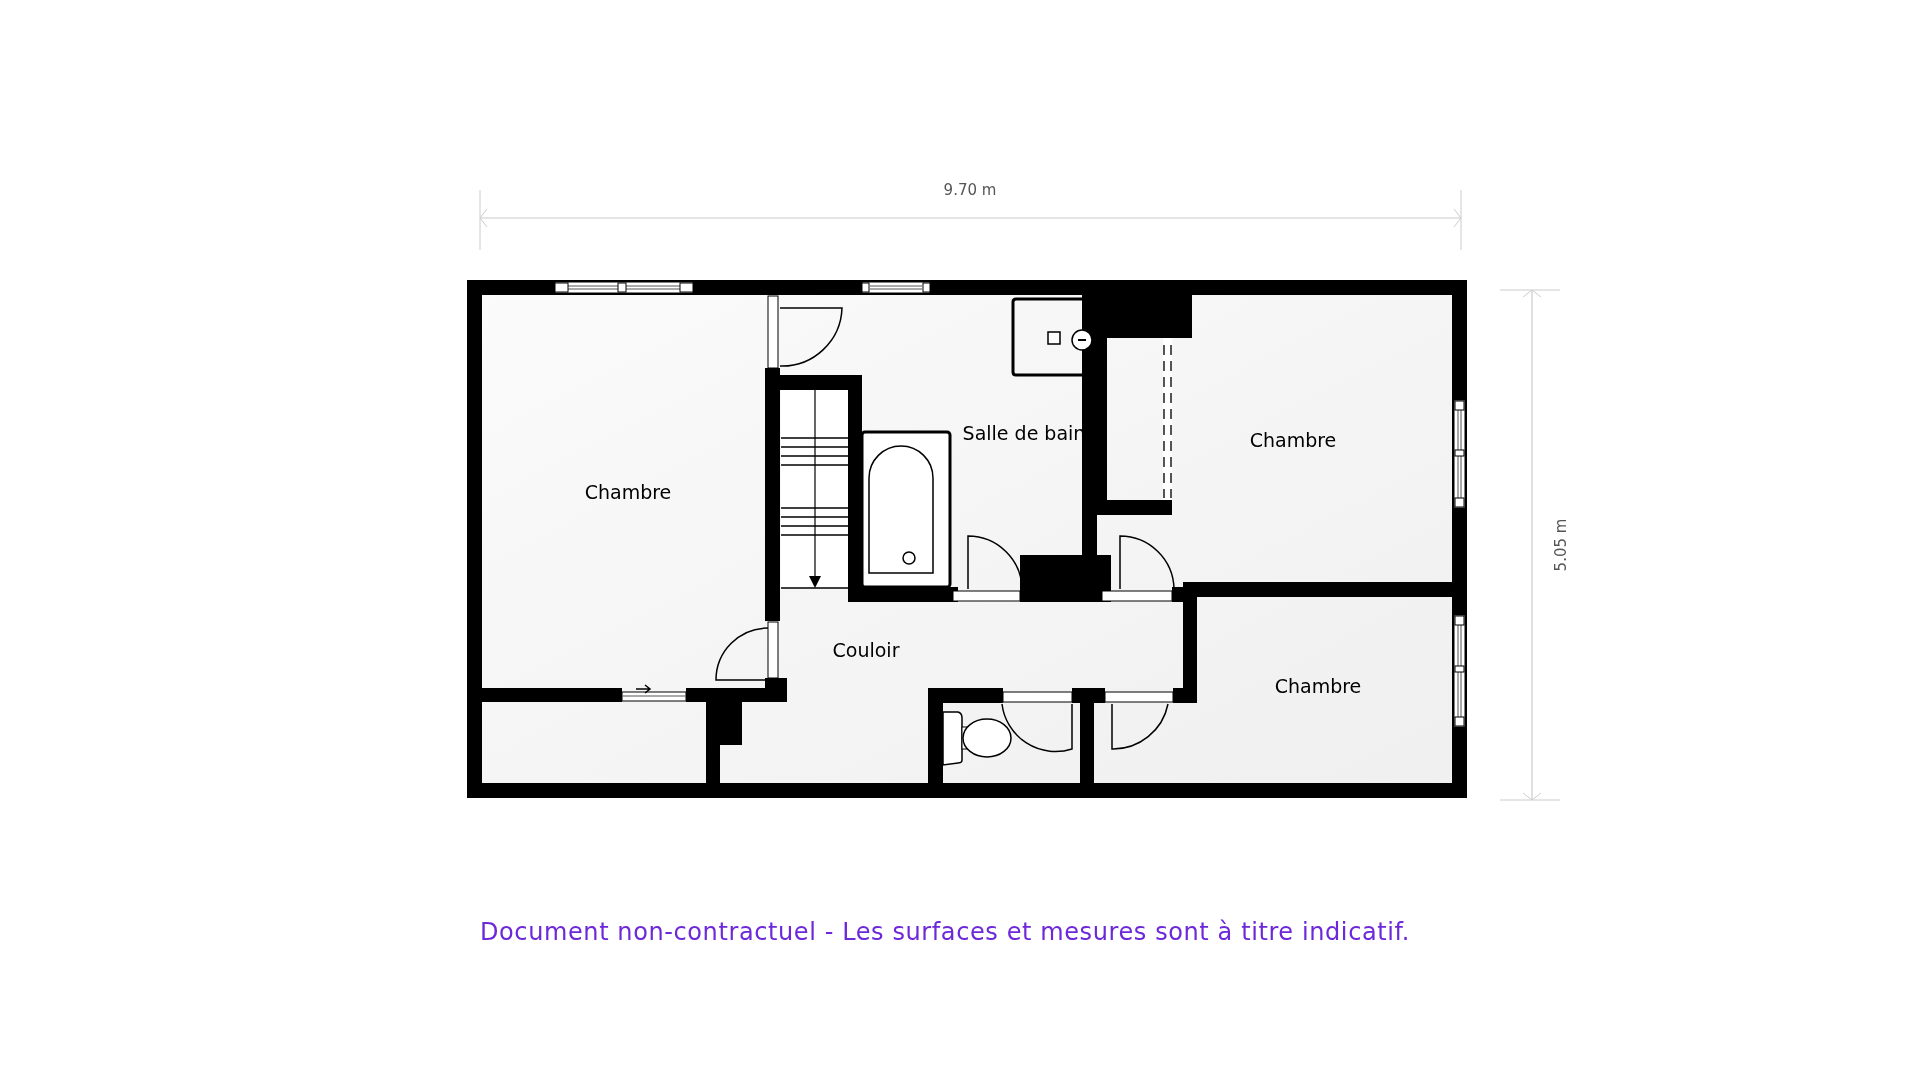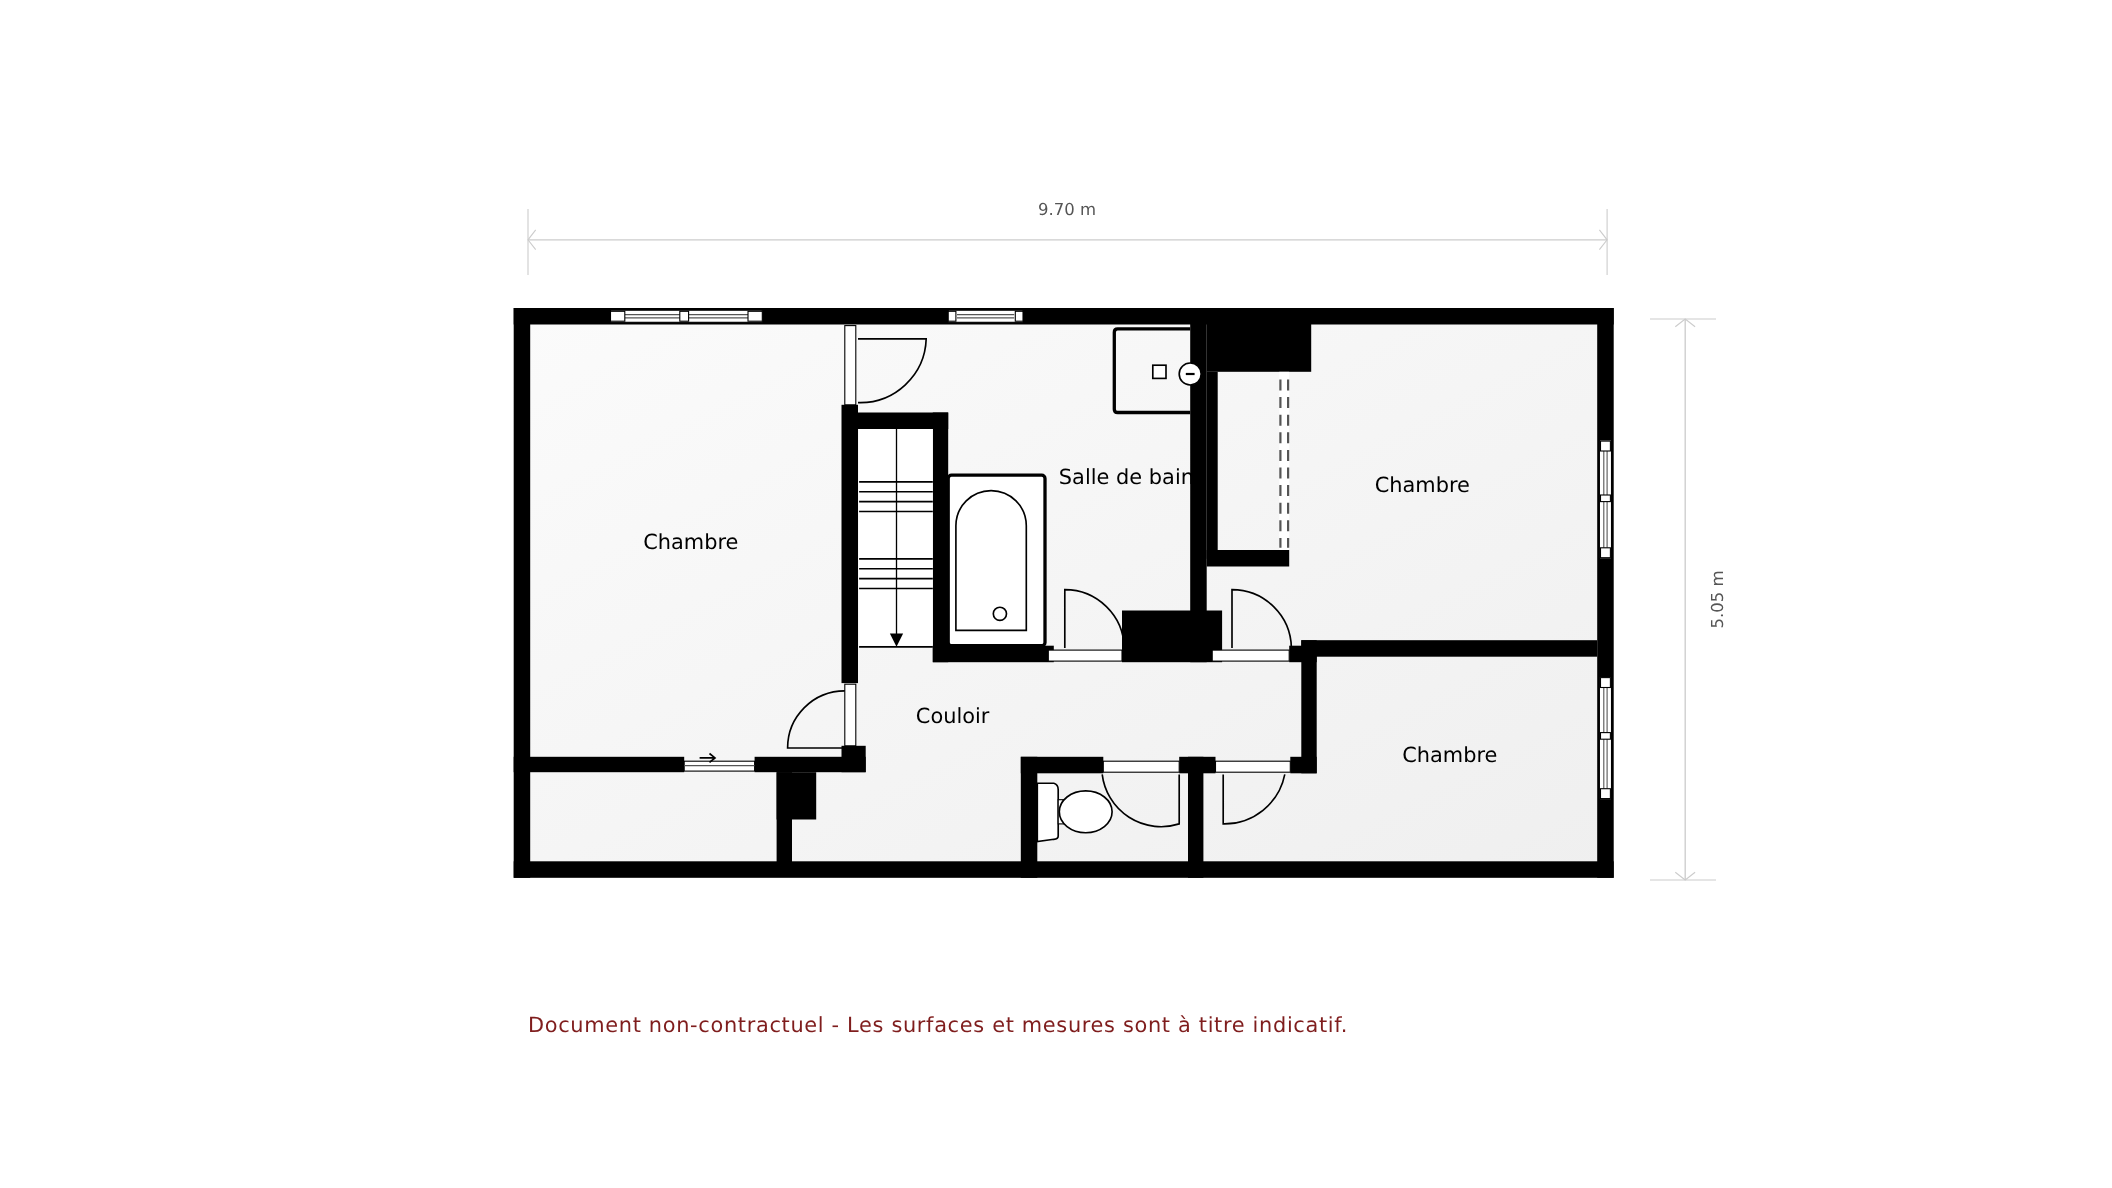--- a/index.html
+++ b/index.html
@@ -1,20 +1,20 @@
 <!DOCTYPE html>
 <html><head>
 <meta charset="utf-8">
 <style>
   html, body { margin: 0; padding: 0; background: #ffffff; }
   body { width: 1920px; height: 1080px; position: relative; overflow: hidden; font-family: "DejaVu Sans", sans-serif; }
   #plan { position: absolute; left: 0; top: 0; }
   .room-label { font-family: "DejaVu Sans", sans-serif; font-size: 19px; fill: #000; }
   .dim-label { font-family: "DejaVu Sans", sans-serif; font-size: 15px; fill: #555; }
-  .footer { position: absolute; left: 480px; top: 922px; font-family: "DejaVu Sans", sans-serif; font-size: 19px; line-height: 20px; color: #7f1d1d; letter-spacing: 0.6px; }
+  .footer { position: absolute; left: 480px; top: 922px; font-family: "DejaVu Sans", sans-serif; font-size: 24px; line-height: 20px; color: #6d28d9; letter-spacing: 0.6px; }
   .footer div { white-space: nowrap; }
 </style>
 </head>
 <body>
 
 <svg id="plan" width="1920" height="1080" viewBox="0 0 1920 1080" xmlns="http://www.w3.org/2000/svg">
   <defs>
     <linearGradient id="floorGrad" x1="0" y1="0" x2="1" y2="1">
       <stop offset="0" stop-color="#fbfbfb"></stop>
       <stop offset="1" stop-color="#efefef"></stop>

